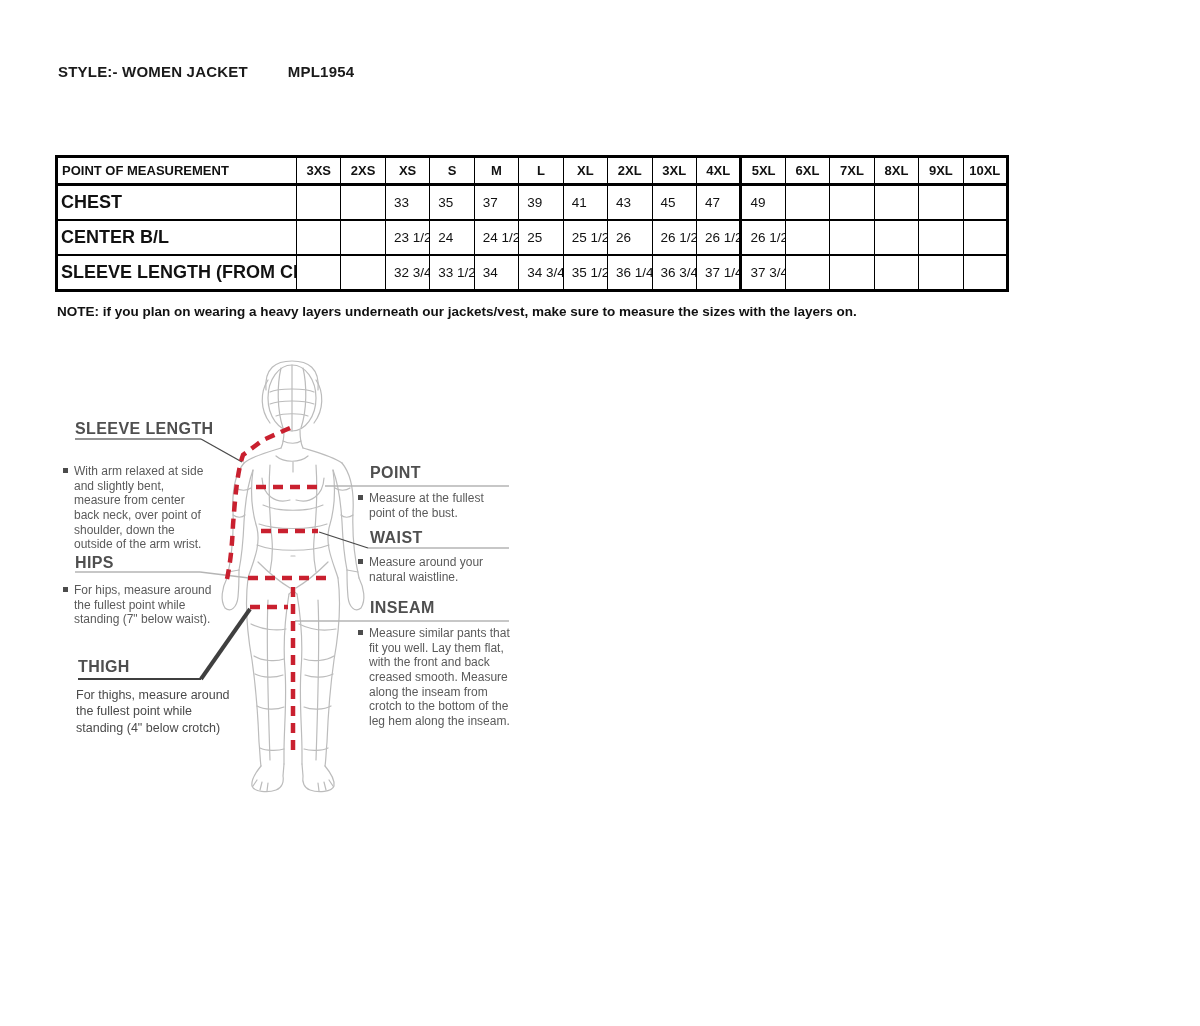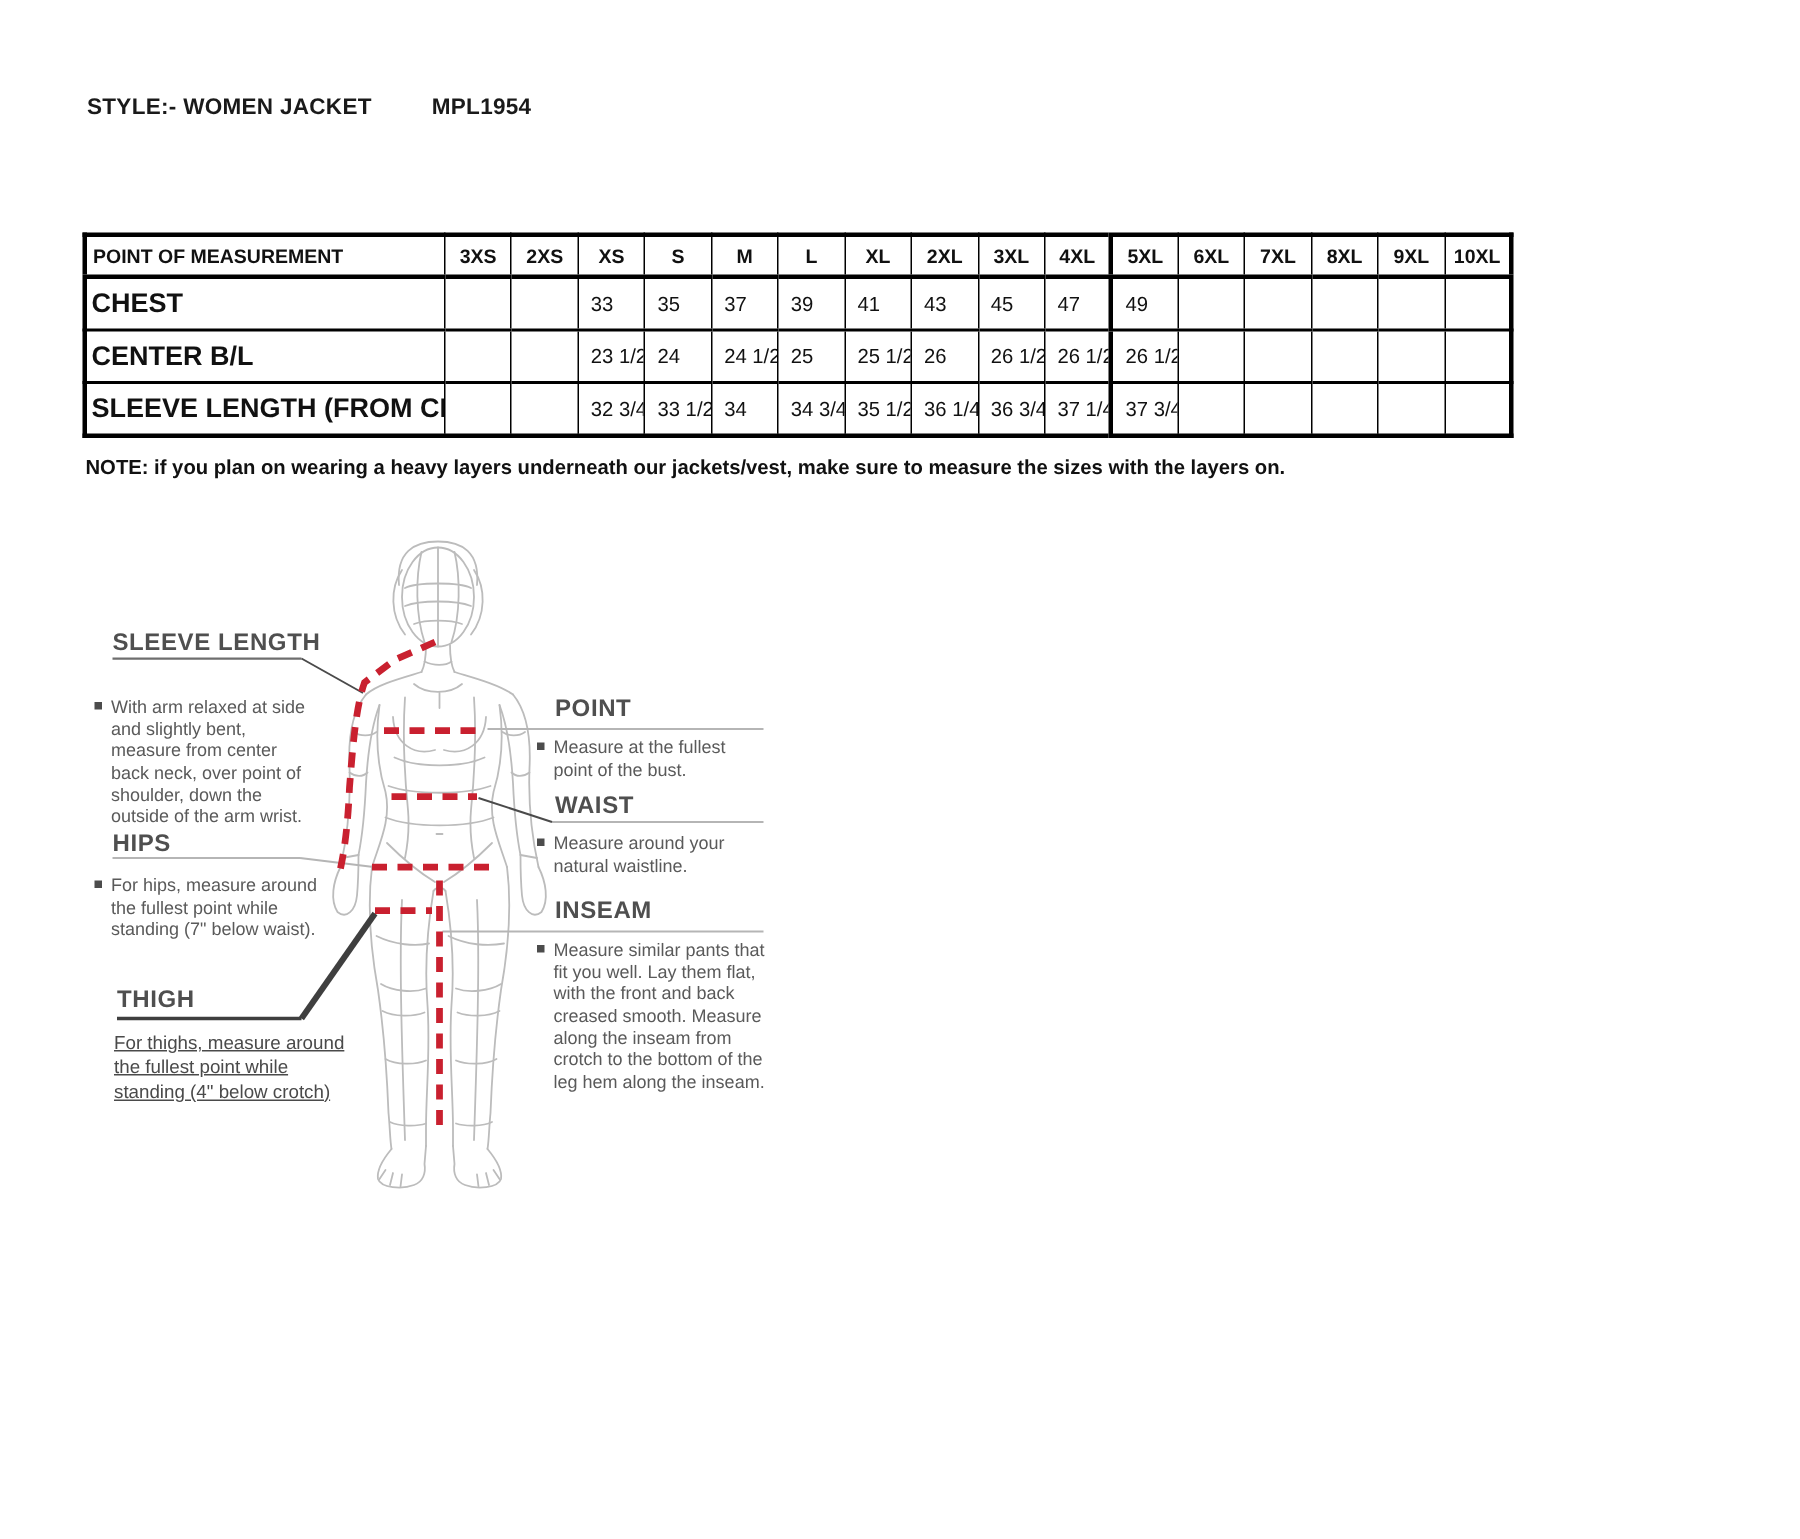--- a/index.html
+++ b/index.html
@@ -23,21 +23,21 @@
   .size-chart tbody td{height:31px;font-size:13.5px;font-weight:normal;text-align:left;
         padding-left:8px;border-top:2.4px solid #000;border-bottom:2.4px solid #000;}
   .size-chart .thickleft{border-left:3px solid #000;}
   
   svg.diagram{position:absolute;left:0;top:0;z-index:1;}
   .dlabel{position:absolute;z-index:2;font-size:16px;font-weight:600;color:#4f4f4f;
         letter-spacing:.4px;white-space:nowrap;}
   .ddesc{position:absolute;z-index:2;display:flex;gap:6px;font-size:12px;line-height:1.22;
         color:#5a5a5a;}
   .ddesc .bullet{flex:none;width:5px;height:5px;background:#4c4c4c;margin-top:4px;}
-  .ddesc.nobullet{color:#4a4a4a;font-size:12.5px;line-height:1.3;text-decoration:underline;}
+  .ddesc.nobullet{color:#4a4a4a;font-size:12.5px;line-height:1.3;}
 </style>
 </head>
 <body>
 
 <div class="page">
 
   <div class="title">
     <span>STYLE:- WOMEN JACKET</span><span class="code">MPL1954</span>
   </div>
 

